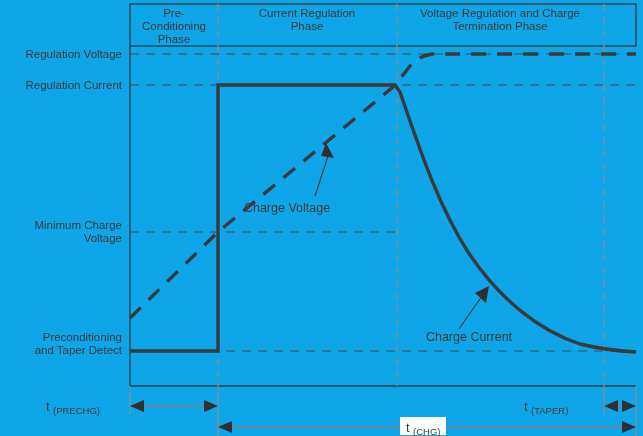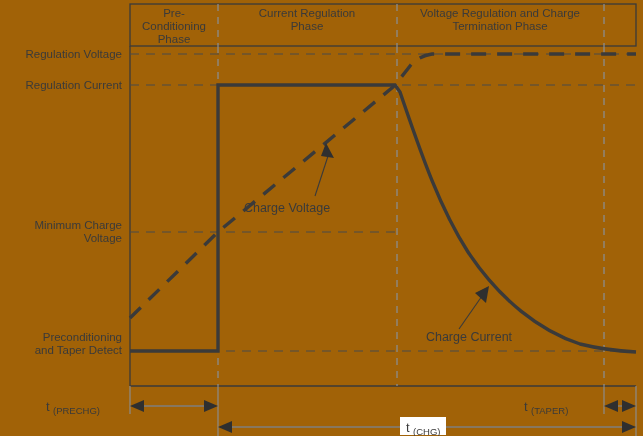--- a/index.html
+++ b/index.html
@@ -4,21 +4,21 @@
 <style>
   html, body {
     margin: 0;
     padding: 0;
     background: #ffffff;
   }
   #root {
     position: relative;
     width: 643px;
     height: 436px;
-    background: #a16207;
+    background: #0ea5e9;
     font-family: "Liberation Sans", sans-serif;
     overflow: hidden;
   }
   svg#diagram {
     position: absolute;
     left: 0;
     top: 0;
     width: 643px;
     height: 436px;
   }

